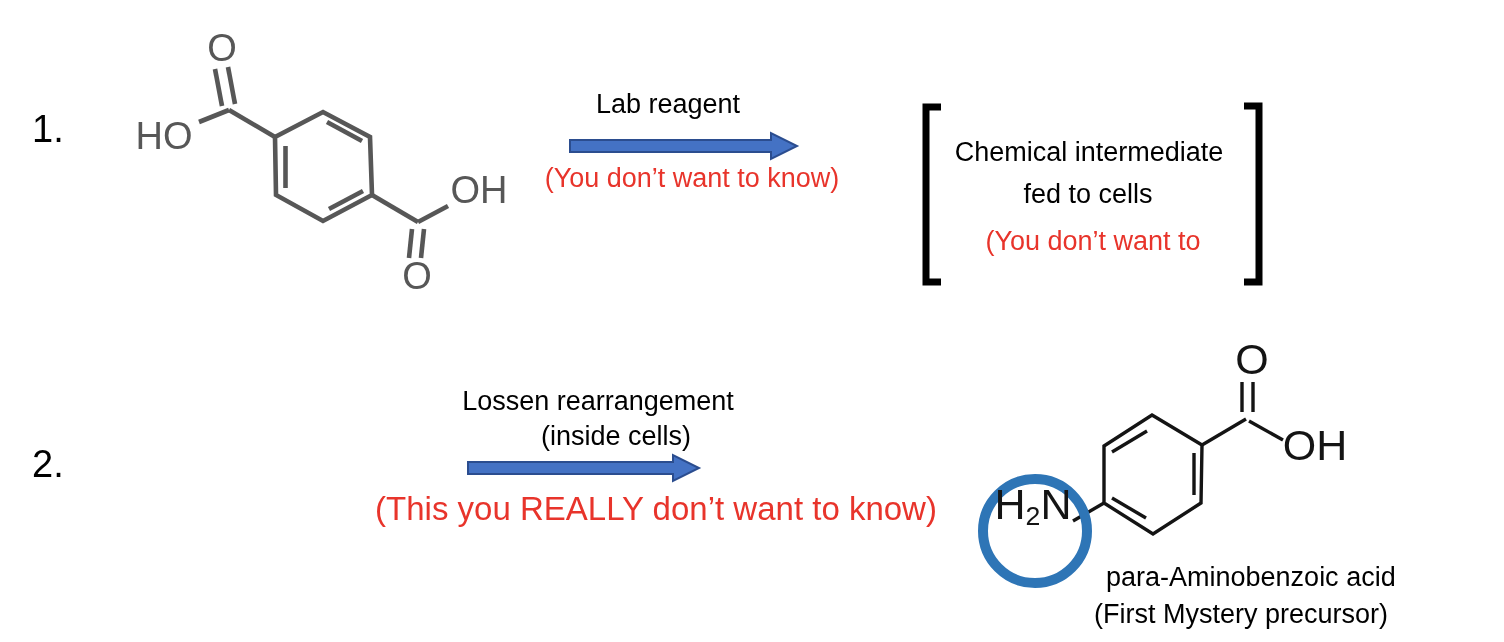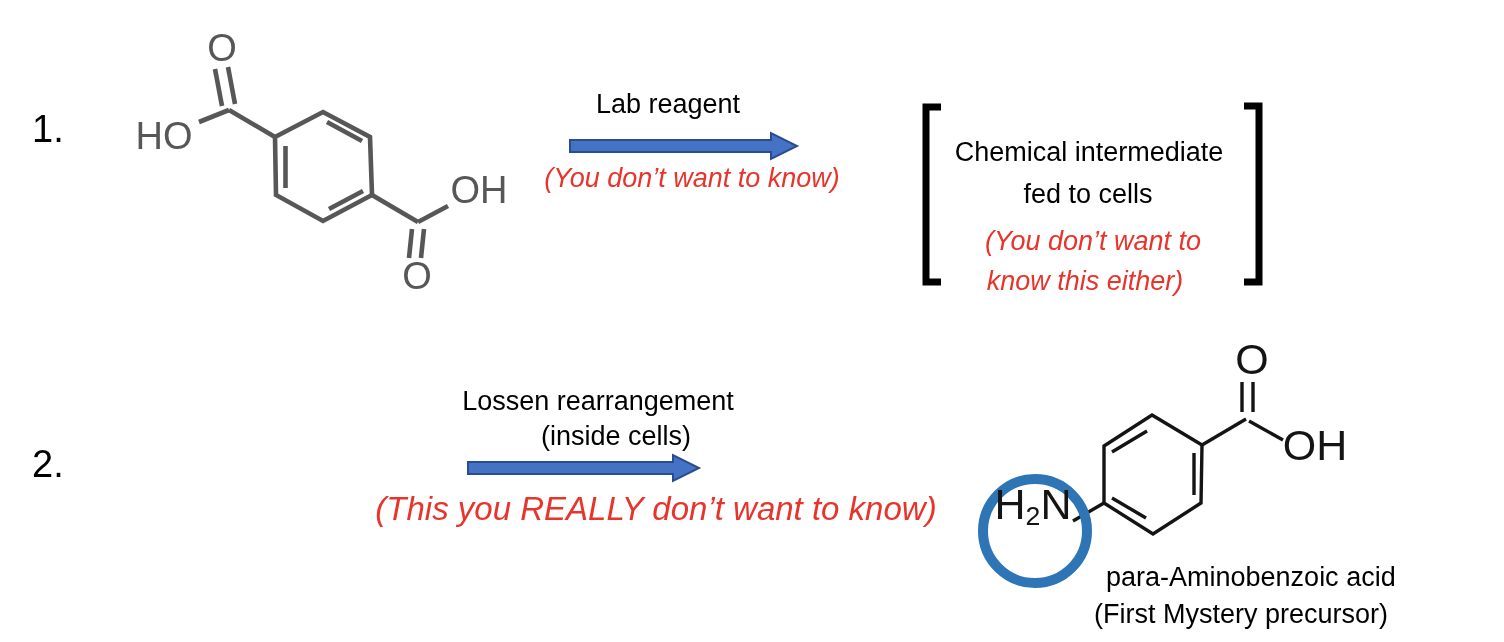--- a/index.html
+++ b/index.html
@@ -4,21 +4,21 @@
 <style>
   html,body{margin:0;padding:0;background:#fff;}
   .canvas{
     position:relative;width:1504px;height:642px;background:#ffffff;
     font-family:"Liberation Sans",sans-serif;overflow:hidden;
   }
   .layer{position:absolute;left:0;top:0;width:1504px;height:642px;}
   .t{position:absolute;white-space:nowrap;line-height:1.05;color:#000;}
   .cx{transform:translateX(-50%);}
   .cc{transform:translate(-50%,-50%);}
-  .red{color:var(--red-note,#e8342b);font-style:italic;}
+  .red{color:var(--red-note,#e8342b);}
   .num{font-size:38px;}
   .cap{font-size:27px;}
   .atom1{font-size:38px;color:var(--mol1-stroke,#575757);}
   .atom2{font-size:43px;color:var(--mol2-stroke,#141414);}
   .atom2 .sub{font-size:0.62em;vertical-align:-0.22em;}
   .mol1 path,.mol1 line{stroke:var(--mol1-stroke,#575757);stroke-width:4.6;fill:none;}
   .mol2 path,.mol2 line{stroke:var(--mol2-stroke,#141414);stroke-width:3.4;fill:none;}
   .arrow{fill:var(--arrow-fill,#4472c4);stroke:var(--arrow-outline,#2b4d8f);stroke-width:2;}
   .bracket{stroke:#000;stroke-width:7;fill:none;}
   .hl-circle{stroke:var(--circle-highlight,#2e75b6);stroke-width:10;fill:none;}
@@ -73,21 +73,20 @@
   <div class="t atom1 cc" style="left:164px;top:137px">HO</div>
   <div class="t atom1 cc" style="left:479px;top:191px">OH</div>
   <div class="t atom1 cc" style="left:417px;top:277px">O</div>
 
   <div class="t cap cx" style="left:668px;top:90px">Lab reagent</div>
   <div class="t cap cx red" style="left:692px;top:164px">(You don’t want to know)</div>
 
   <div class="t cap cx" style="left:1089px;top:138px">Chemical intermediate</div>
   <div class="t cap cx" style="left:1088px;top:180px">fed to cells</div>
   <div class="t cap cx red" style="left:1093px;top:227px">(You don’t want to</div>
-  <div class="t cap cx red" style="left:1085px;top:267px">know this either)</div>
 
   <div class="t num" style="left:32px;top:445px">2.</div>
 
   <div class="t cap cx" style="left:598px;top:387px">Lossen rearrangement</div>
   <div class="t cap cx" style="left:616px;top:422px">(inside cells)</div>
   <div class="t cap cx red" style="left:656px;top:492px;font-size:33px">(This you REALLY don’t want to know)</div>
 
   <div class="t atom2 cc" style="left:1252px;top:360px">O</div>
   <div class="t atom2 cc" style="left:1315px;top:446px">OH</div>
   <div class="t atom2 cc" style="left:1033px;top:506px"><span>H</span><span class="sub">2</span><span>N</span></div>

